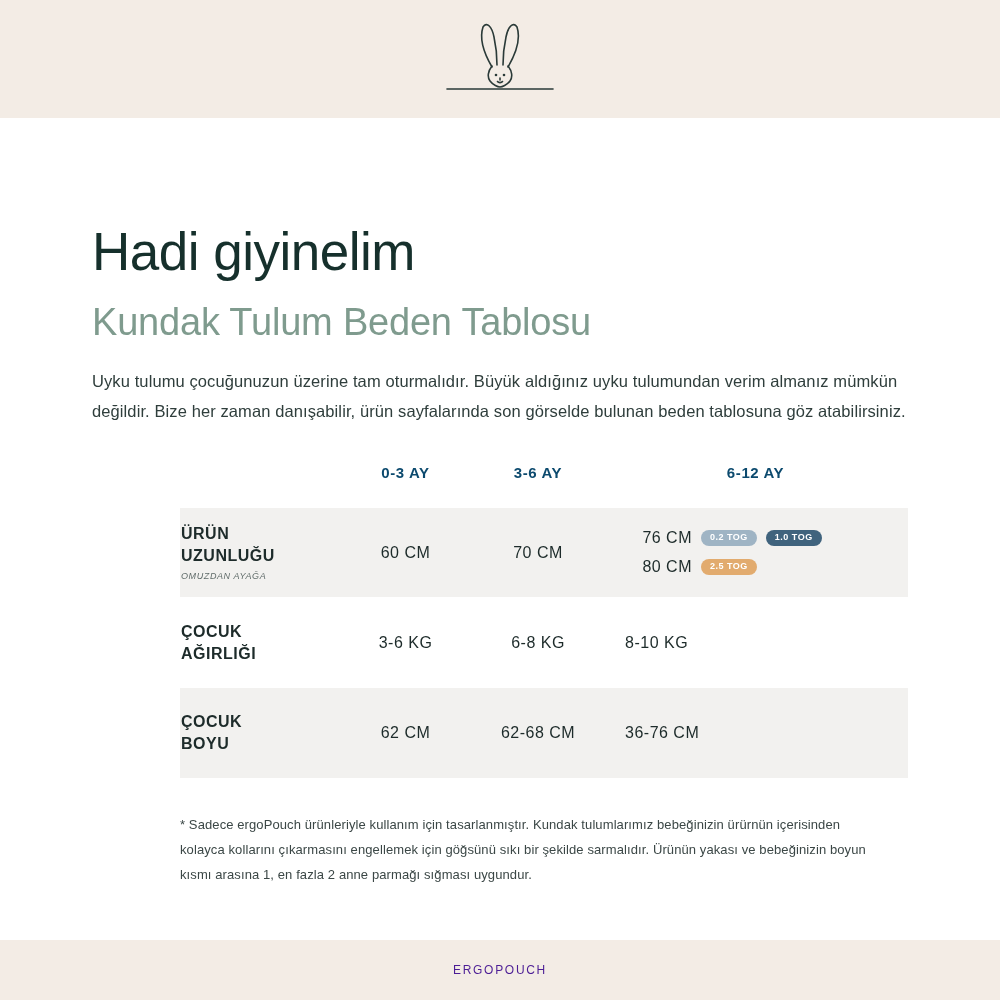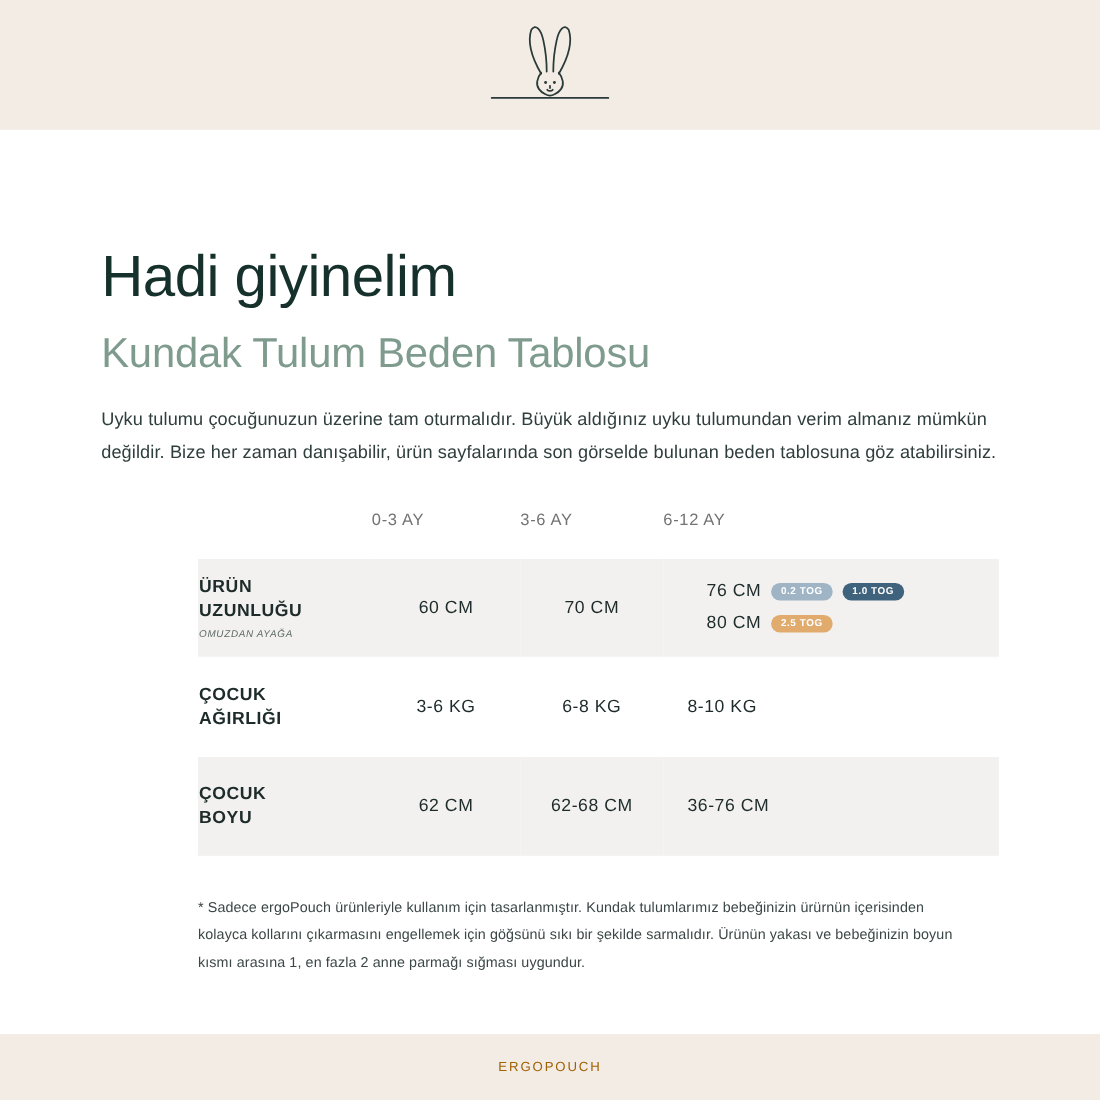--- a/index.html
+++ b/index.html
@@ -73,25 +73,25 @@
     border-collapse: collapse;
     table-layout: fixed;
   }
   .size-table col.c0 { width: 158px; }
   .size-table col.c1 { width: 135px; }
   .size-table col.c2 { width: 130px; }
   .size-table col.c3 { width: 305px; }
 
   .size-table thead th {
     font-size: 15px;
-    font-weight: normal;
+    font-weight: bold;
     letter-spacing: 0.6px;
-    color: #737373;
+    color: #0c4a6e;
     padding: 0 0 26px 0;
-    text-align: left;
+    text-align: center;
     vertical-align: bottom;
   }
   .size-table thead th.blank { }
 
   .size-table tbody td {
     border-top: 1px solid #ffffff;
     height: 90px;
     vertical-align: middle;
     font-size: 16px;
     letter-spacing: 0.5px;
@@ -161,21 +161,21 @@
     height: 60px;
     background: #f3ece5;
     display: flex;
     align-items: center;
     justify-content: center;
     flex: 0 0 auto;
   }
   .brand {
     font-size: 12px;
     letter-spacing: 1.7px;
-    color: #a16207;
+    color: #4c1d95;
   }
 </style>
 </head>
 <body>
 
 <div class="page">
 
   <div class="top-banner">
     <svg class="logo-mark" viewBox="0 0 130 80" aria-hidden="true">
       <g fill="none" stroke="#2a3a38" stroke-width="1.6" stroke-linecap="round" stroke-linejoin="round">

